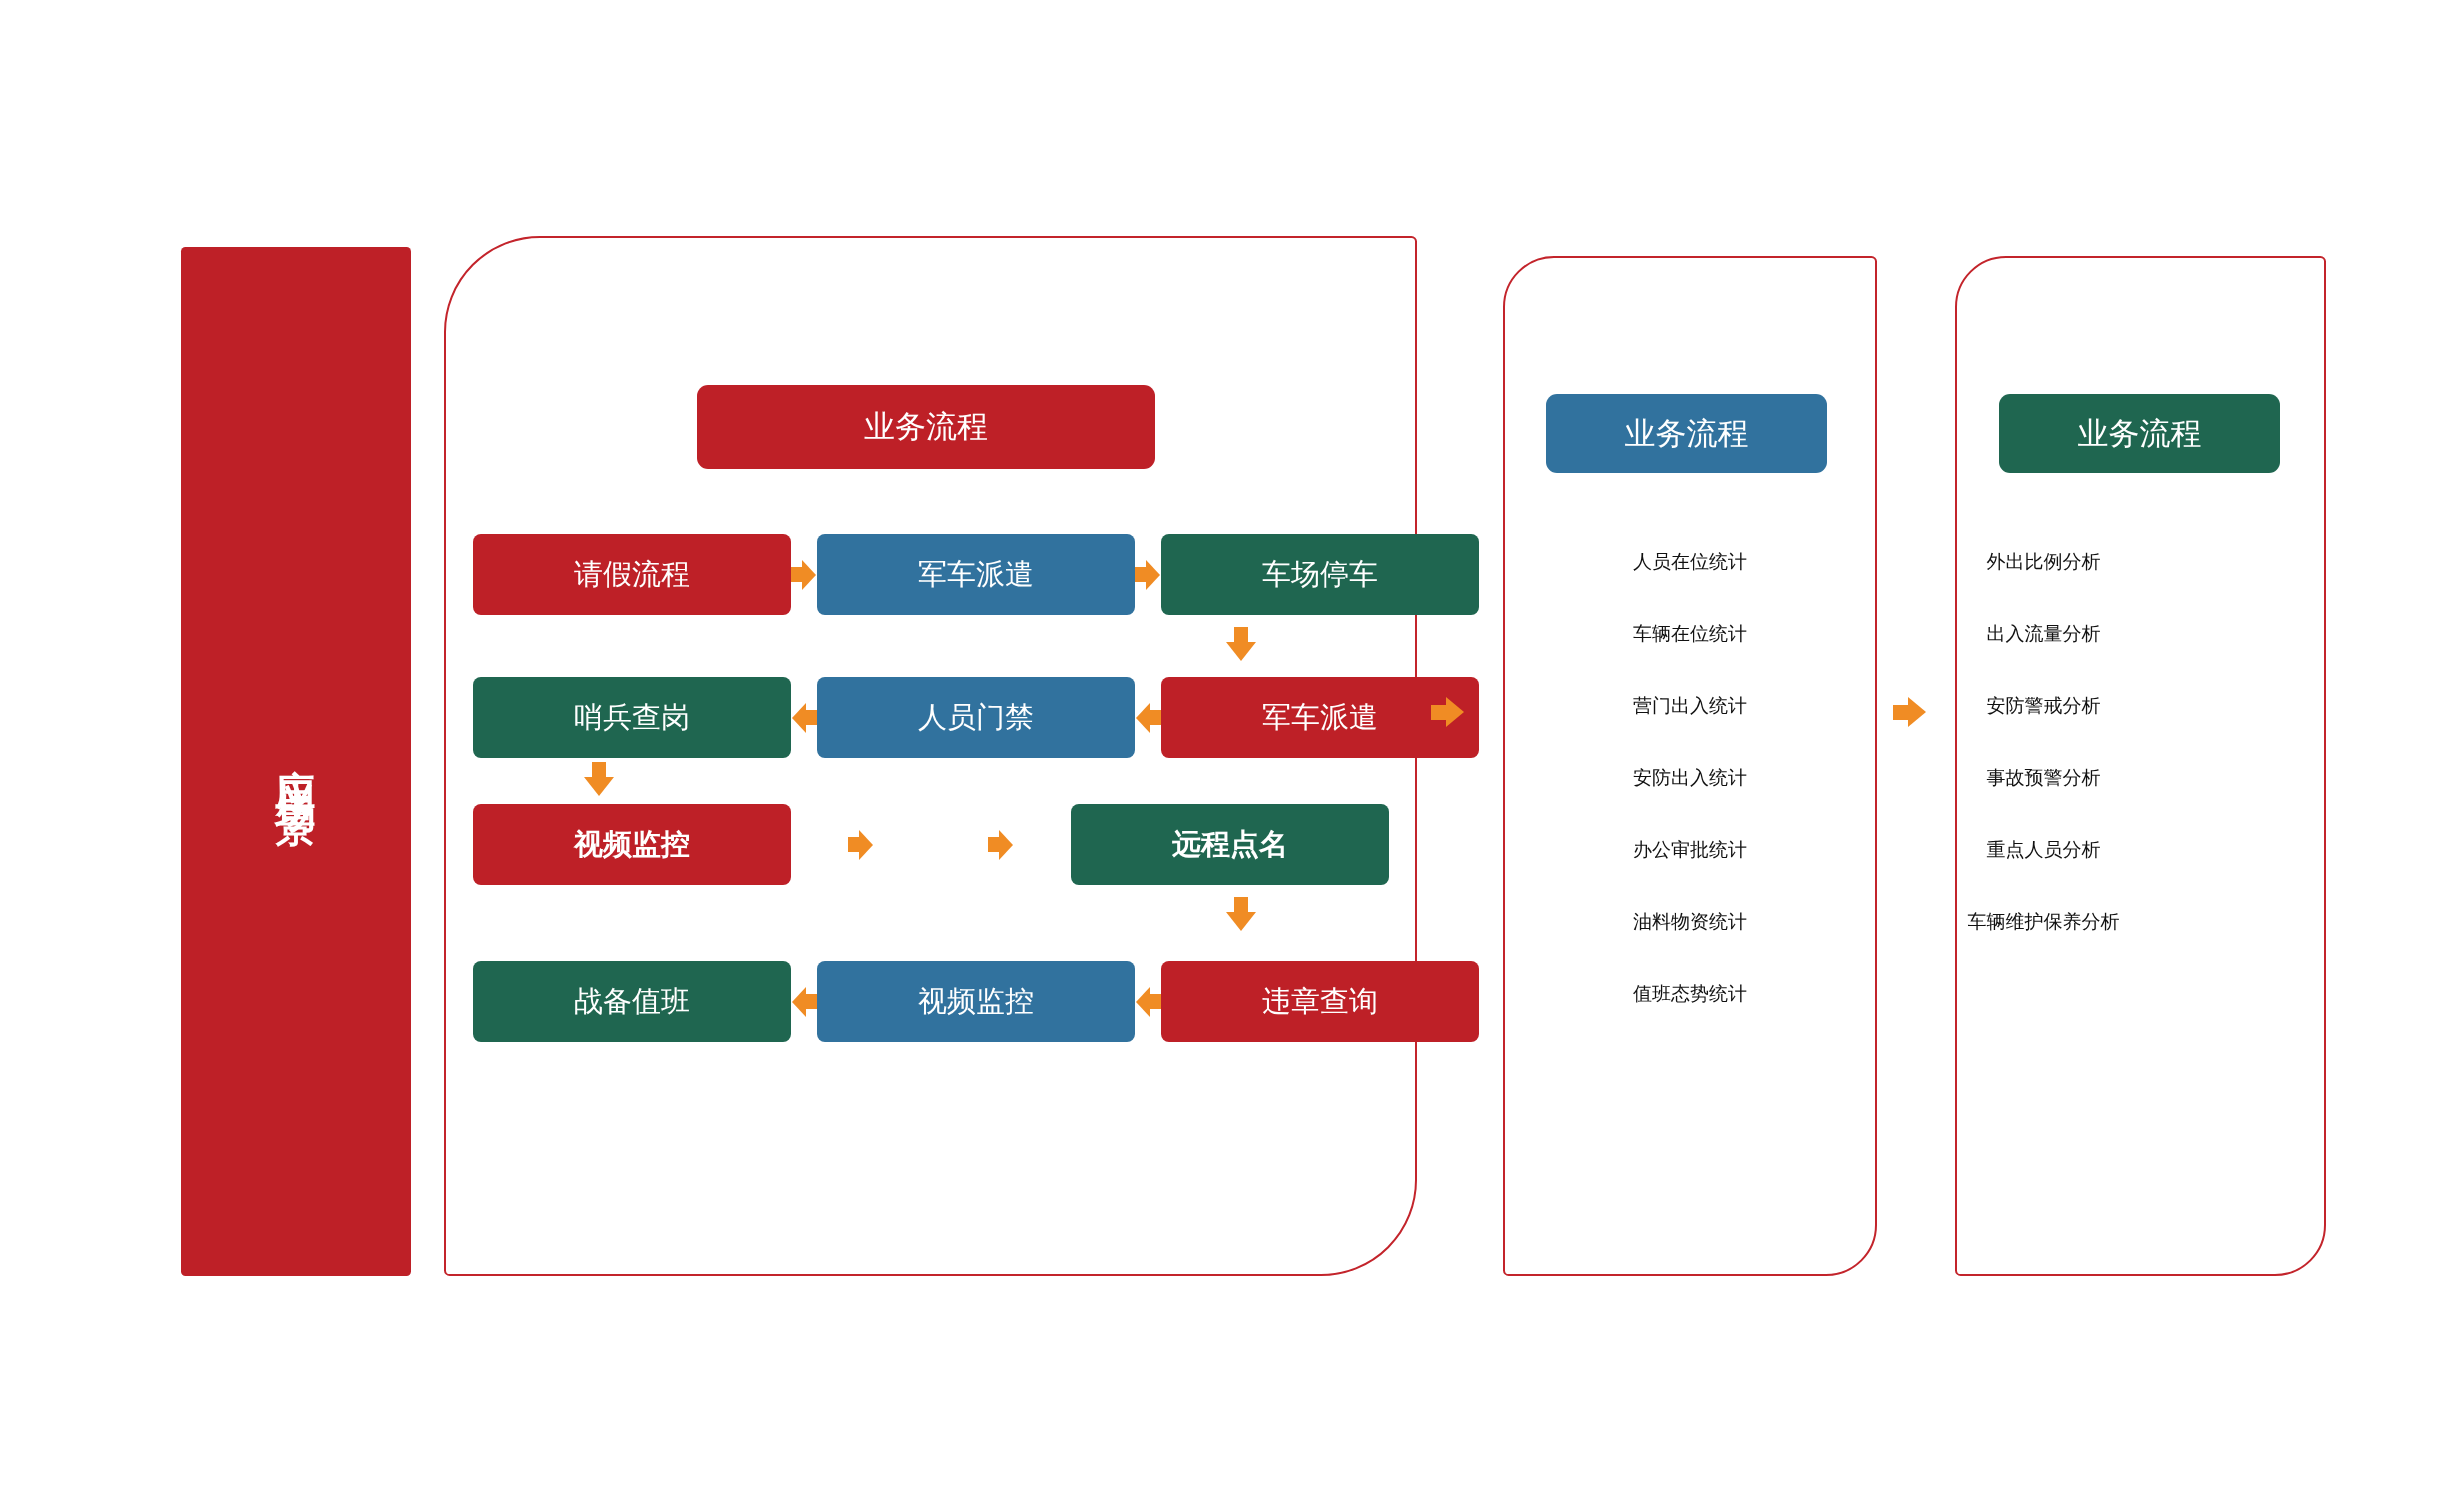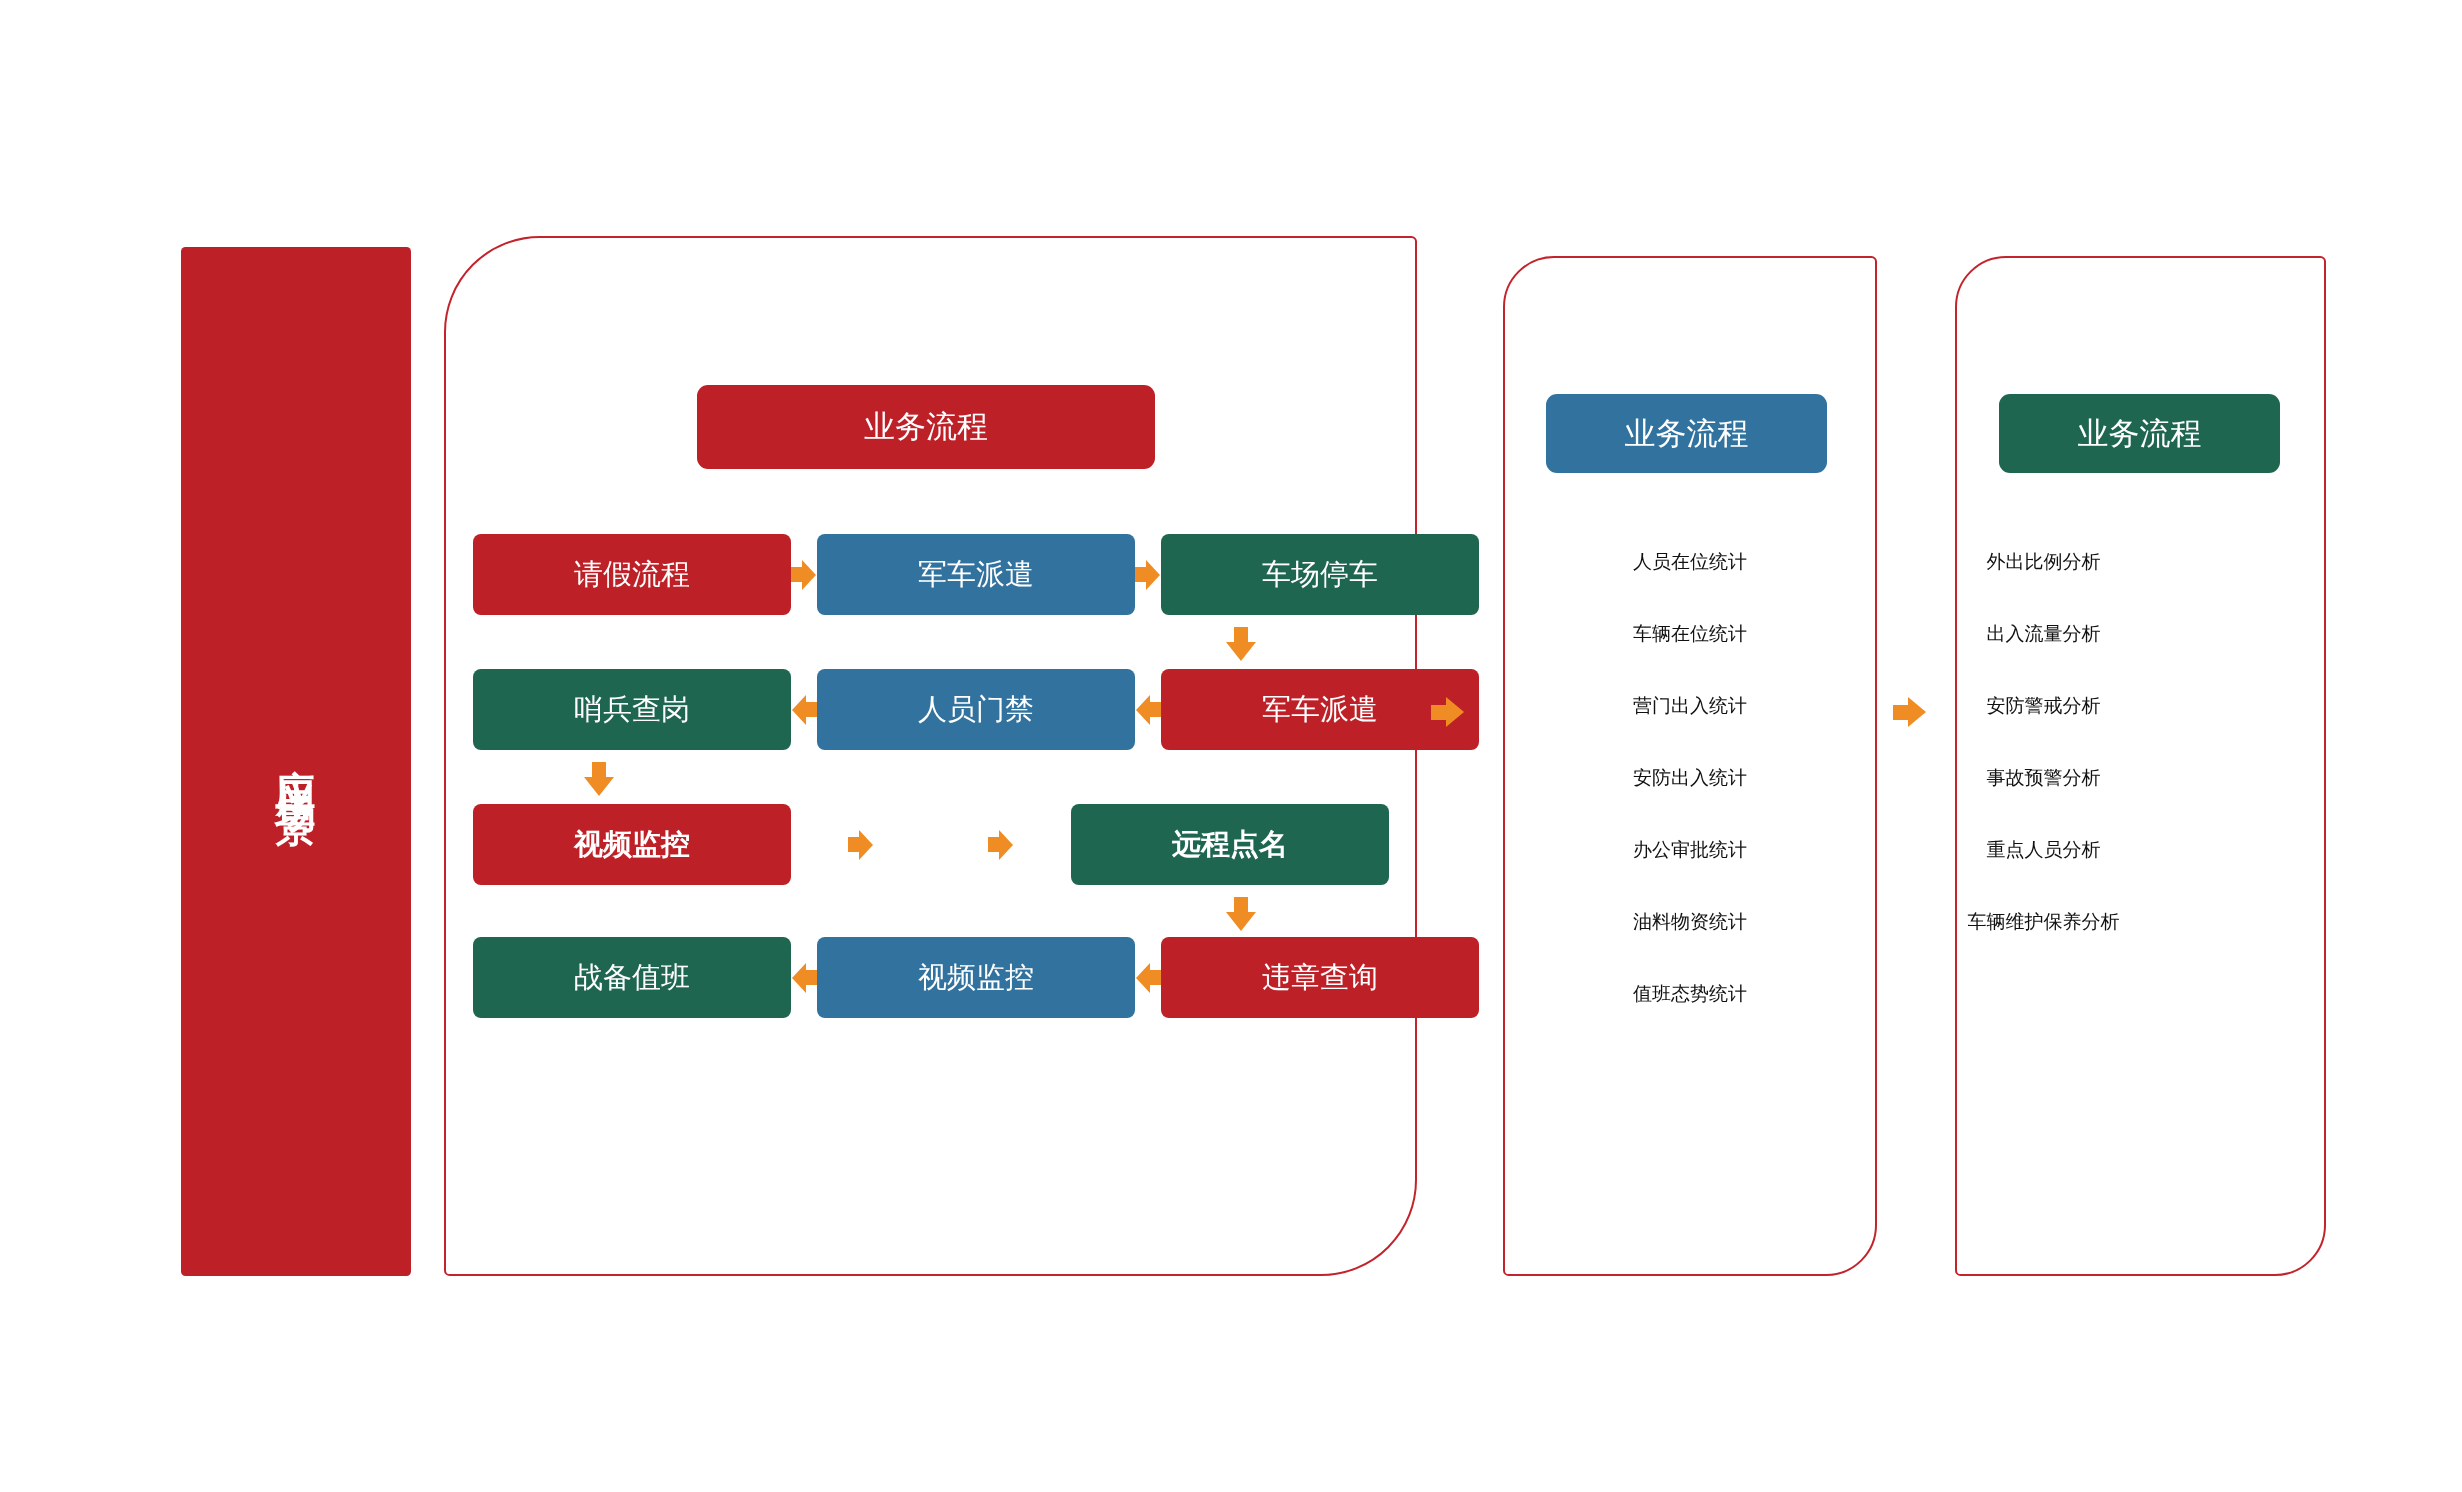--- a/index.html
+++ b/index.html
@@ -111,23 +111,23 @@
   }
   .flow-row {
     position: absolute;
     left: 0;
     width: 100%;
     height: 81px;
     display: flex;
     align-items: center;
   }
   .flow-row.r0 { top: 0px; }
-  .flow-row.r1 { top: 135px; }
+  .flow-row.r1 { top: 143px; }
   .flow-row.r2 { top: 270px; font-weight: bold; }
-  .flow-row.r3 { top: 403px; }
+  .flow-row.r3 { top: 427px; }
 
   .flow-cell {
     width: 318px;
     height: 81px;
     border-radius: 7.9px;
     display: flex;
     align-items: center;
     justify-content: center;
     color: #ffffff;
     font-size: 29px;

